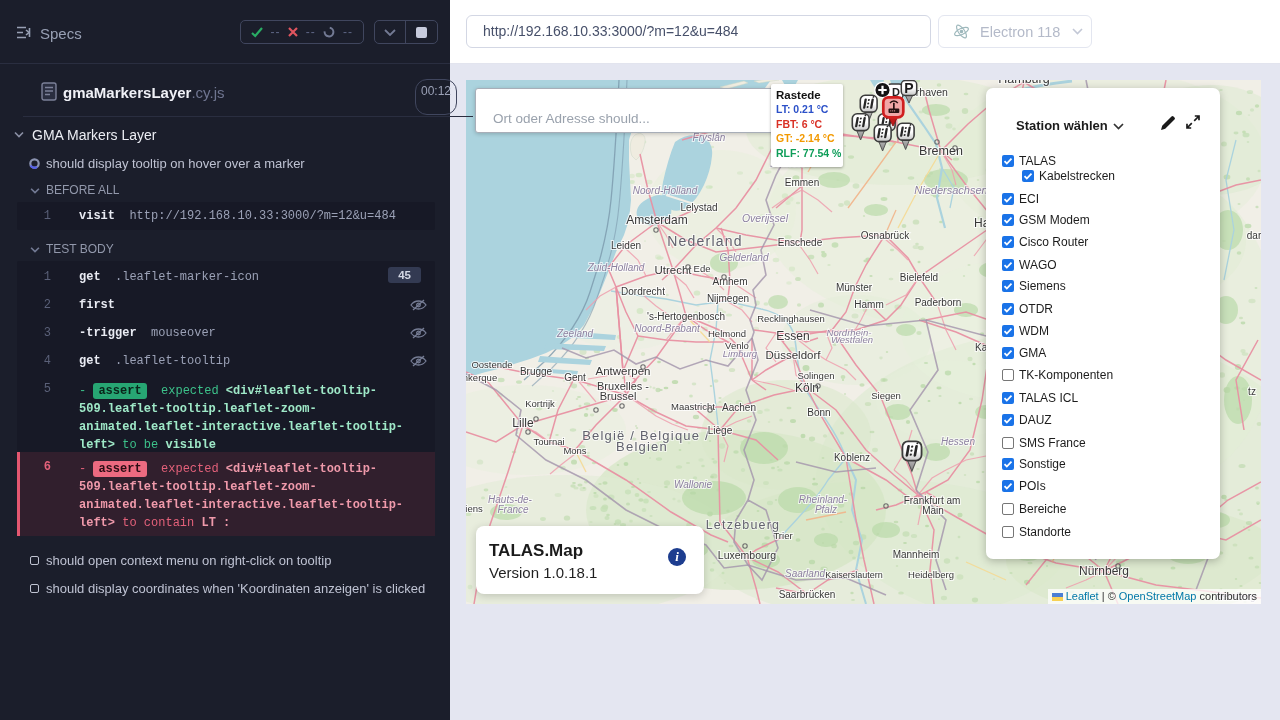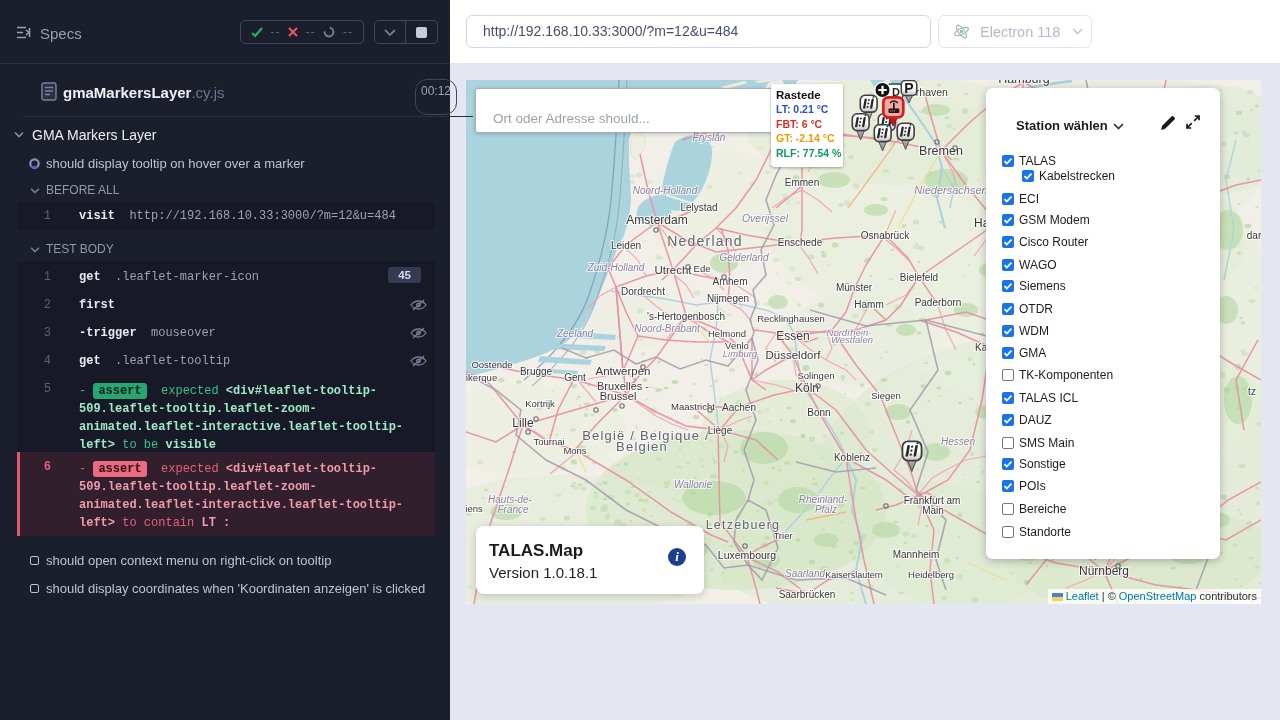--- a/index.html
+++ b/index.html
@@ -1442,21 +1442,21 @@
           </svg>
         </div>
 <div class="cbrow" style="left:33px;top:303px;">TALAS ICL</div>
 <div class="cb cb-on" style="left:16px;top:326px;">
           <svg width="10" height="10" viewBox="0 0 10 10" style="position:absolute;left:1px;top:1px">
             <path d="M1.5 5.2l2.3 2.3L8.5 2.6" stroke="#fff" stroke-width="1.8" fill="none"></path>
           </svg>
         </div>
 <div class="cbrow" style="left:33px;top:325px;">DAUZ</div>
 <div class="cb cb-off" style="left:16px;top:349px;"></div>
-<div class="cbrow" style="left:33px;top:348px;">SMS Main</div>
+<div class="cbrow" style="left:33px;top:348px;">SMS France</div>
 <div class="cb cb-on" style="left:16px;top:370px;">
           <svg width="10" height="10" viewBox="0 0 10 10" style="position:absolute;left:1px;top:1px">
             <path d="M1.5 5.2l2.3 2.3L8.5 2.6" stroke="#fff" stroke-width="1.8" fill="none"></path>
           </svg>
         </div>
 <div class="cbrow" style="left:33px;top:369px;">Sonstige</div>
 <div class="cb cb-on" style="left:16px;top:392px;">
           <svg width="10" height="10" viewBox="0 0 10 10" style="position:absolute;left:1px;top:1px">
             <path d="M1.5 5.2l2.3 2.3L8.5 2.6" stroke="#fff" stroke-width="1.8" fill="none"></path>
           </svg>

